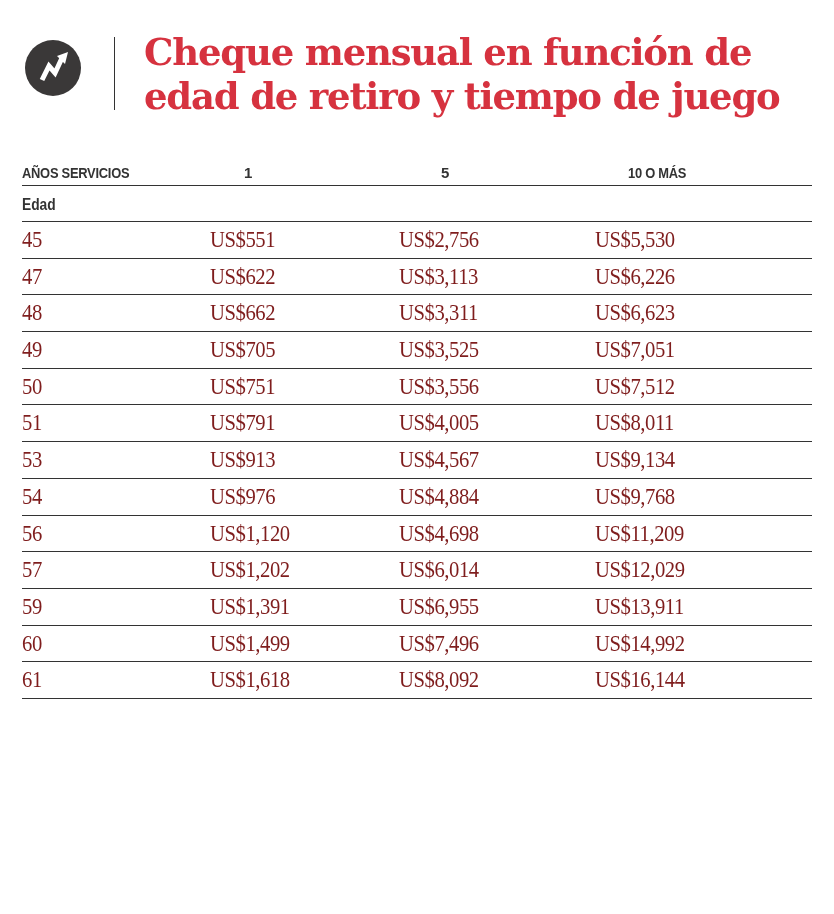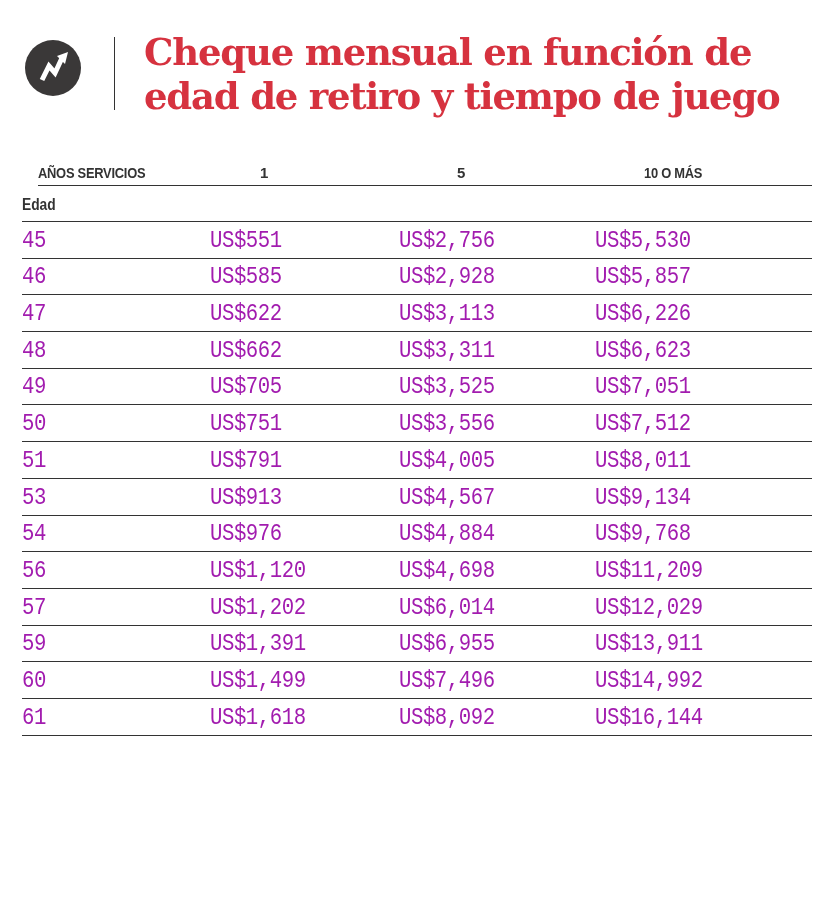--- a/index.html
+++ b/index.html
@@ -3,24 +3,24 @@
 <meta charset="utf-8">
 <style>
   html, body { margin: 0; padding: 0; background: #ffffff; }
   body { width: 834px; height: 914px; position: relative; overflow: hidden; font-family: "Liberation Sans", sans-serif; color: #333333; }
   .header { position: absolute; left: 0; top: 0; width: 736px; height: 140px; }
   .logo { position: absolute; left: 25px; top: 40px; width: 56px; height: 56px; border-radius: 50%; background: #3a3838; }
   .logo svg { position: absolute; left: 0; top: 0; }
   .divider { position: absolute; left: 114px; top: 37px; width: 1px; height: 73px; background: #333333; }
   .title { position: absolute; left: 144px; top: 30px; width: 690px; margin: 0; font-family: "DejaVu Serif", serif; font-weight: bold; font-size: 37px; line-height: 44px; color: #d6323f; letter-spacing: -1.2px; }
   .table { position: absolute; left: 22px; top: 160px; width: 790px; }
-  .col-header { display: flex; height: 25px; align-items: center; border-bottom: 1.5px solid #333333; font-family: "Liberation Sans", sans-serif; font-weight: bold; font-size: 15px; color: #333333; letter-spacing: -0.3px; margin-left: 16px; }
+  .col-header { display: flex; height: 25px; align-items: center; border-bottom: 1.5px solid #333333; font-family: "Liberation Sans", sans-serif; font-weight: bold; font-size: 15px; color: #333333; letter-spacing: -0.3px; }
   .ch { position: absolute; top: 0; line-height: 25px; }
   .edad-row { height: 36px; border-bottom: 1.5px solid #333333; box-sizing: border-box; font-weight: bold; font-size: 16px; line-height: 38px; color: #333333; }
-  .row { display: flex; height: 36.7px; border-bottom: 1.5px solid #333333; box-sizing: border-box; align-items: flex-end; font-family: Liberation Mono, monospace; font-size: 24px; line-height: 34px; color: #a21caf; letter-spacing: -0.5px; transform-origin: left; }
+  .row { display: flex; height: 36.7px; border-bottom: 1.5px solid #333333; box-sizing: border-box; font-family: Liberation Serif, serif; font-size: 24px; line-height: 34px; color: #7f1d1d; letter-spacing: -0.5px; transform-origin: left; }
   .row span { display: inline-block; white-space: nowrap; }
   .row .age { width: 188px; }
   .row .v1 { width: 189px; }
   .row .v5 { width: 196px; }
   .row .v10 { width: 200px; }
   .cond { transform: scaleX(0.86); transform-origin: left; }
 </style>
 </head>
 <body>
 
@@ -45,26 +45,20 @@
   <div class="edad-row">
     <span class="cond" style="display:inline-block;">Edad</span>
   </div>
 
   <div id="rows">
     <div class="row">
         <span class="age cond">45</span>
         <span class="v1 cond">US$551</span>
         <span class="v5 cond">US$2,756</span>
         <span class="v10 cond">US$5,530</span>
-      </div>
-    <div class="row">
-        <span class="age cond">46</span>
-        <span class="v1 cond">US$585</span>
-        <span class="v5 cond">US$2,928</span>
-        <span class="v10 cond">US$5,857</span>
       </div>
     <div class="row">
         <span class="age cond">47</span>
         <span class="v1 cond">US$622</span>
         <span class="v5 cond">US$3,113</span>
         <span class="v10 cond">US$6,226</span>
       </div>
     <div class="row">
         <span class="age cond">48</span>
         <span class="v1 cond">US$662</span>

